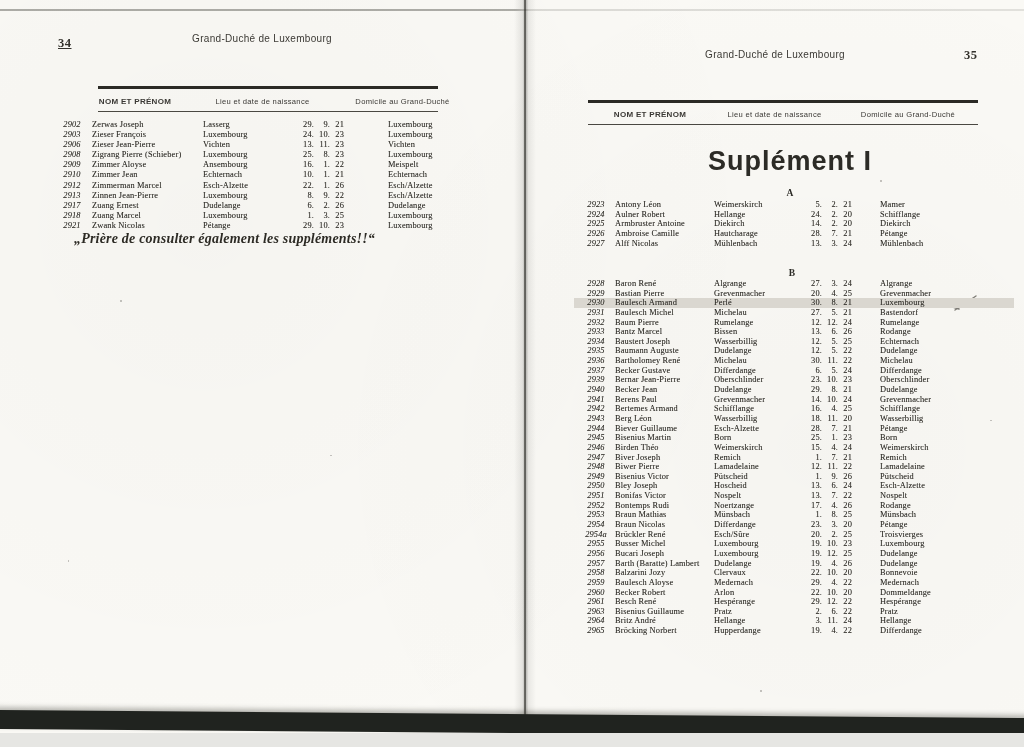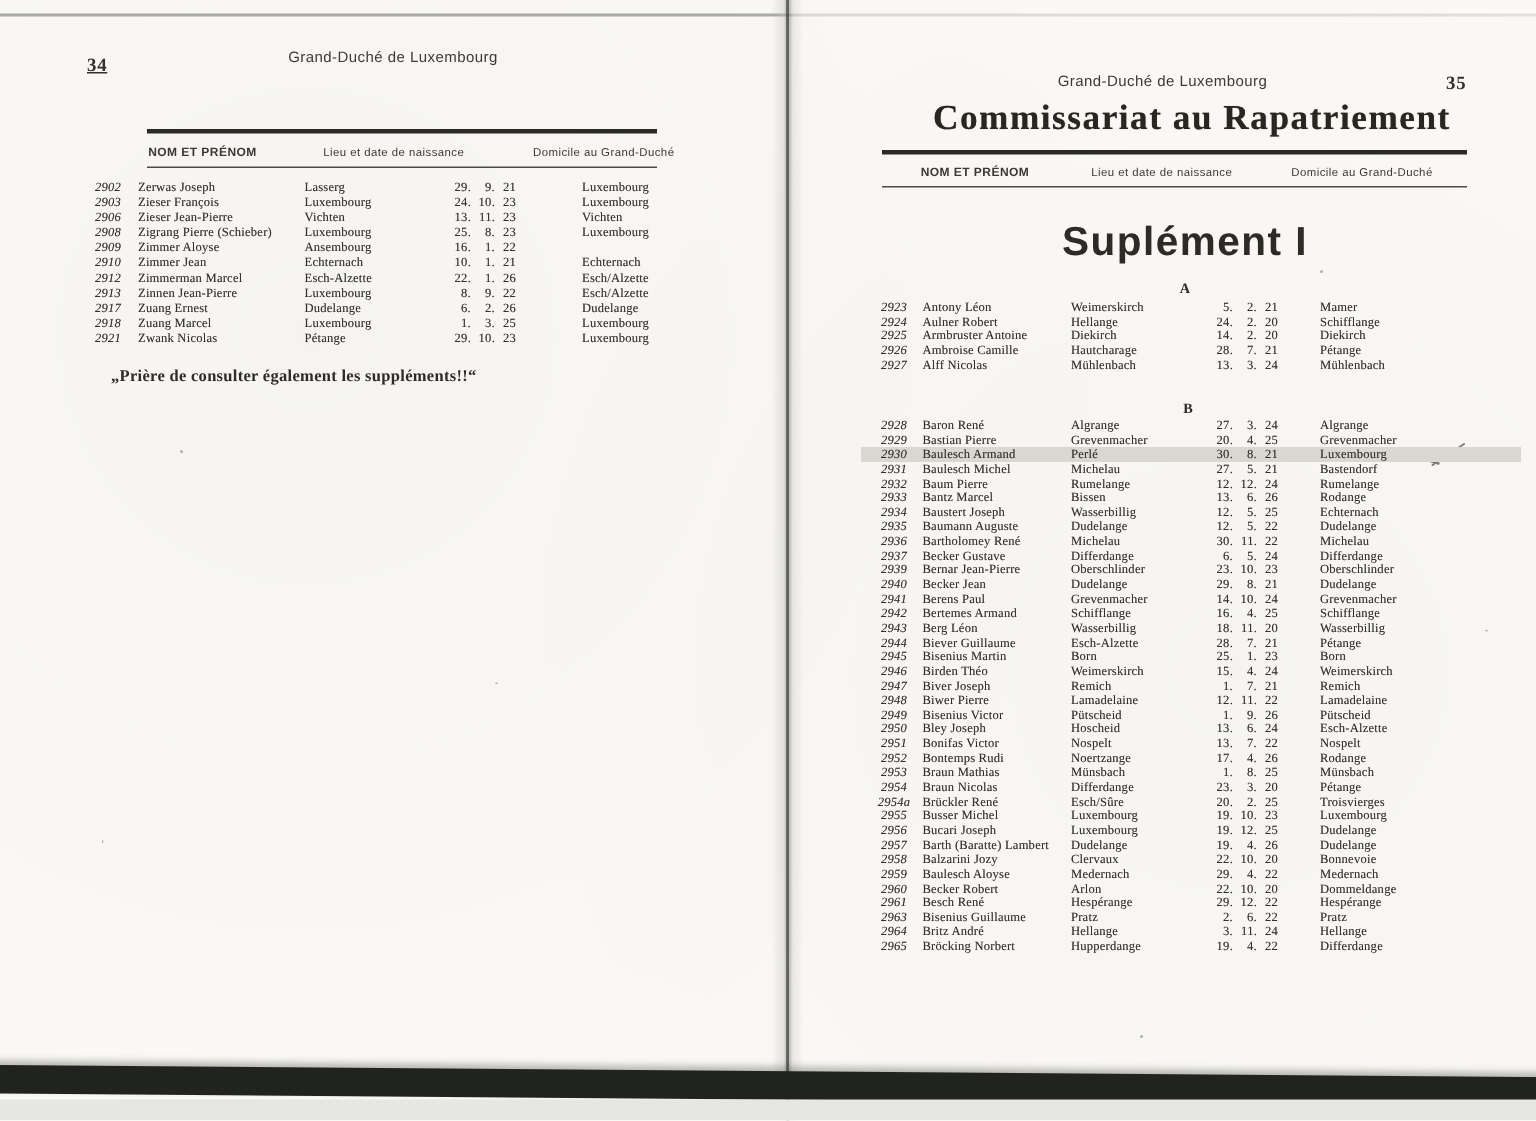--- a/index.html
+++ b/index.html
@@ -66,21 +66,21 @@
   .c-name{padding-left:5px;}
   .c-place{}
   .c-date{display:inline-block;}
   .c-date i{font-style:normal;display:inline-block;text-align:right;}
   .c-date i:nth-child(1){width:18px;}
   .c-date i:nth-child(2){width:16px;}
   .c-date i:nth-child(3){width:14px;}
   .rows-left .c-dom{padding-left:34px;}
   .rows-a .c-dom,.rows-b .c-dom{padding-left:16px;}
   .row.hl{background:linear-gradient(to right, transparent 574px, #dad7d0 574px, #dad7d0 1014px, transparent 1014px);}
-  .note{position:absolute;left:74px;top:245px;font-weight:bold;font-size:11px;letter-spacing:.2px;color:#2d2b25;}
+  .note{position:absolute;left:74px;top:231px;font-weight:bold;font-size:14px;letter-spacing:.2px;color:#2d2b25;font-style:italic;}
 </style>
 </head>
 <body>
 
 <div class="scan">
 
   <div class="top-line"></div>
   <div class="spine"></div>
   <div class="spine-line"></div>
   <div class="bottom-band"></div>
@@ -131,20 +131,21 @@
         <span class="c-name">Zigrang Pierre (Schieber)</span>
         <span class="c-place">Luxembourg</span>
         <span class="c-date"><i>25.</i><i>8.</i><i>23</i></span>
         <span class="c-dom">Luxembourg</span>
       </div>
       <div class="row">
         <span class="c-no">2909</span>
         <span class="c-name">Zimmer Aloyse</span>
         <span class="c-place">Ansembourg</span>
         <span class="c-date"><i>16.</i><i>1.</i><i>22</i></span>
+        <span class="c-dom">Meispelt</span>
       </div>
       <div class="row">
         <span class="c-no">2910</span>
         <span class="c-name">Zimmer Jean</span>
         <span class="c-place">Echternach</span>
         <span class="c-date"><i>10.</i><i>1.</i><i>21</i></span>
         <span class="c-dom">Echternach</span>
       </div>
       <div class="row">
         <span class="c-no">2912</span>
@@ -179,21 +180,20 @@
         <span class="c-name">Zwank Nicolas</span>
         <span class="c-place">Pétange</span>
         <span class="c-date"><i>29.</i><i>10.</i><i>23</i></span>
         <span class="c-dom">Luxembourg</span>
       </div>
     </div>
   <div class="note">„Prière de consulter également les suppléments!!“</div>
 
   <div class="pageno pn-right">35</div>
   <div class="small-head sh-right">Grand-Duché de Luxembourg</div>
-  <div class="big-title bt-right">Commissariat au Rapatriement</div>
   <div class="rule-thick rt-r1"></div>
   <div class="colhead ch-bold ch-r-name">NOM ET PRÉNOM</div>
   <div class="colhead ch-r-birth">Lieu et date de naissance</div>
   <div class="colhead ch-r-dom">Domicile au Grand-Duché</div>
   <div class="rule-thin rn-r1"></div>
 
   <div class="sup-title">Suplément I</div>
   <div class="sec-letter sl-a">A</div>
   <div class="rows rows-a">
       <div class="row">

